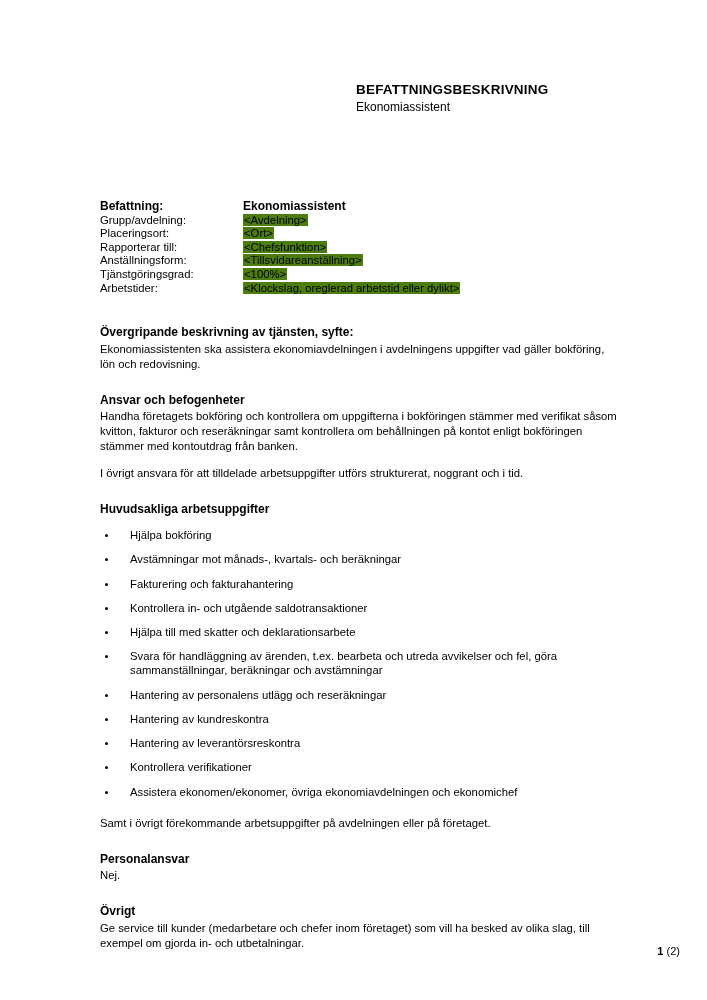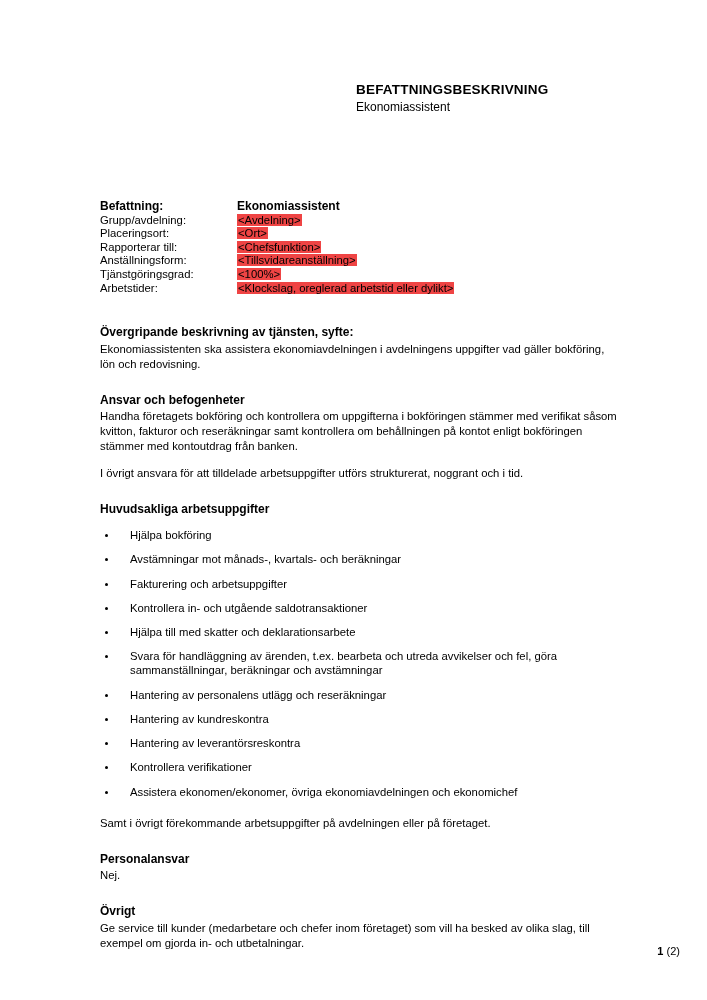--- a/index.html
+++ b/index.html
@@ -59,24 +59,24 @@
     padding: 0;
   }
   .meta tr { height: 13.6px; }
   .meta td {
     padding: 0;
     font-size: 11.3px;
     line-height: 13.6px;
     vertical-align: top;
     white-space: nowrap;
   }
-  .meta td.label { width: 127px; padding-right: 10px; margin-top: 48px; }
+  .meta td.label { width: 127px; padding-right: 16px; margin-top: 48px; }
   .meta tr.head td { font-weight: bold; font-size: 12px; }
   .hl {
-    background: #ef4444;
+    background: #4d7c0f;
     padding: 0 1px;
   }
 
   
   .section { margin-top: 0; }
   h2.sec-head {
     font-size: 12px;
     font-weight: bold;
     margin: 0 0 1px 0;
     line-height: 1.3;
@@ -194,21 +194,21 @@
     </div>
 
     <div class="sp-21"></div>
 
     <div class="section">
       <h2 class="sec-head">Huvudsakliga arbetsuppgifter</h2>
       <div class="sp-10"></div>
       <ul class="bullets">
         <li><span class="dot"></span><span>Hjälpa bokföring</span></li>
         <li><span class="dot"></span><span>Avstämningar mot månads-, kvartals- och beräkningar</span></li>
-        <li><span class="dot"></span><span>Fakturering och arbetsuppgifter</span></li>
+        <li><span class="dot"></span><span>Fakturering och fakturahantering</span></li>
         <li><span class="dot"></span><span>Kontrollera in- och utgående saldotransaktioner</span></li>
         <li><span class="dot"></span><span>Hjälpa till med skatter och deklarationsarbete</span></li>
         <li><span class="dot"></span><span>Svara för handläggning av ärenden, t.ex. bearbeta och utreda avvikelser och fel, göra sammanställningar, beräkningar och avstämningar</span></li>
         <li><span class="dot"></span><span>Hantering av personalens utlägg och reseräkningar</span></li>
         <li><span class="dot"></span><span>Hantering av kundreskontra</span></li>
         <li><span class="dot"></span><span>Hantering av leverantörsreskontra</span></li>
         <li><span class="dot"></span><span>Kontrollera verifikationer</span></li>
         <li><span class="dot"></span><span>Assistera ekonomen/ekonomer, övriga ekonomiavdelningen och ekonomichef</span></li>
       </ul>
       <div class="sp-16"></div>

